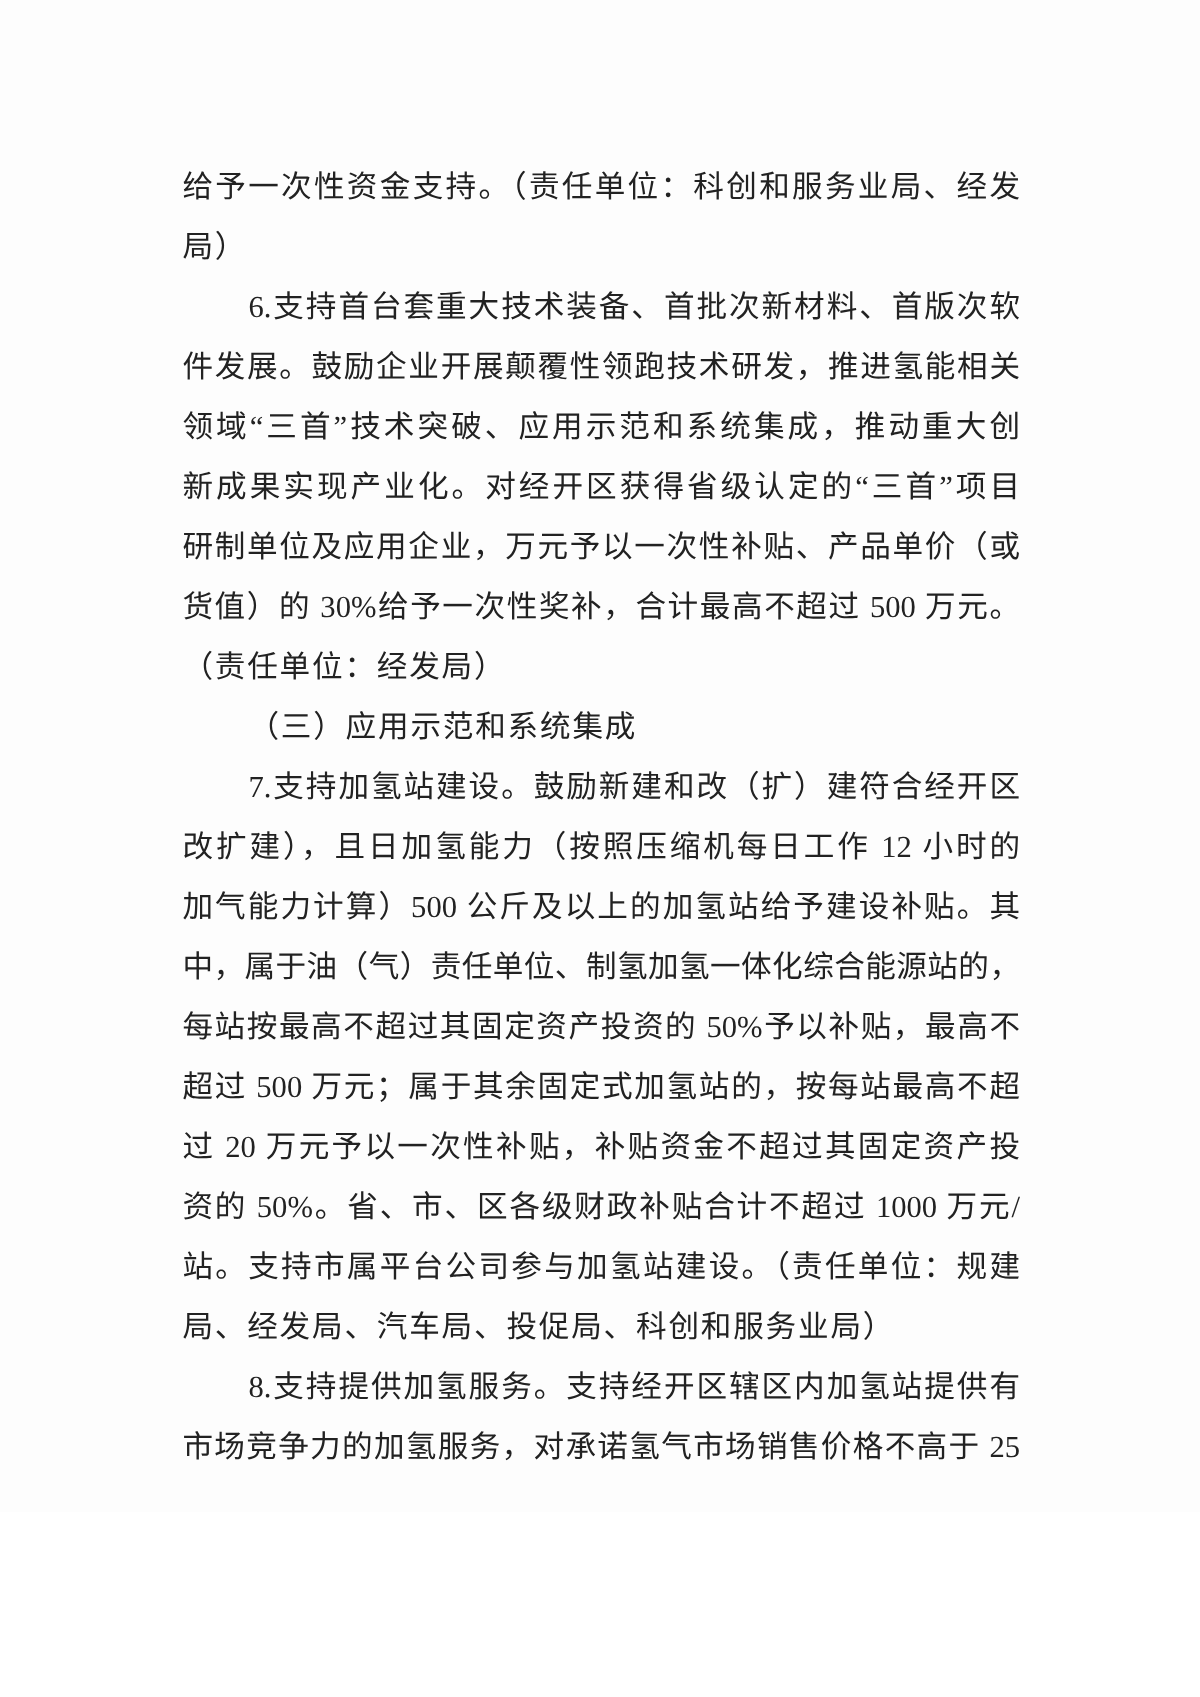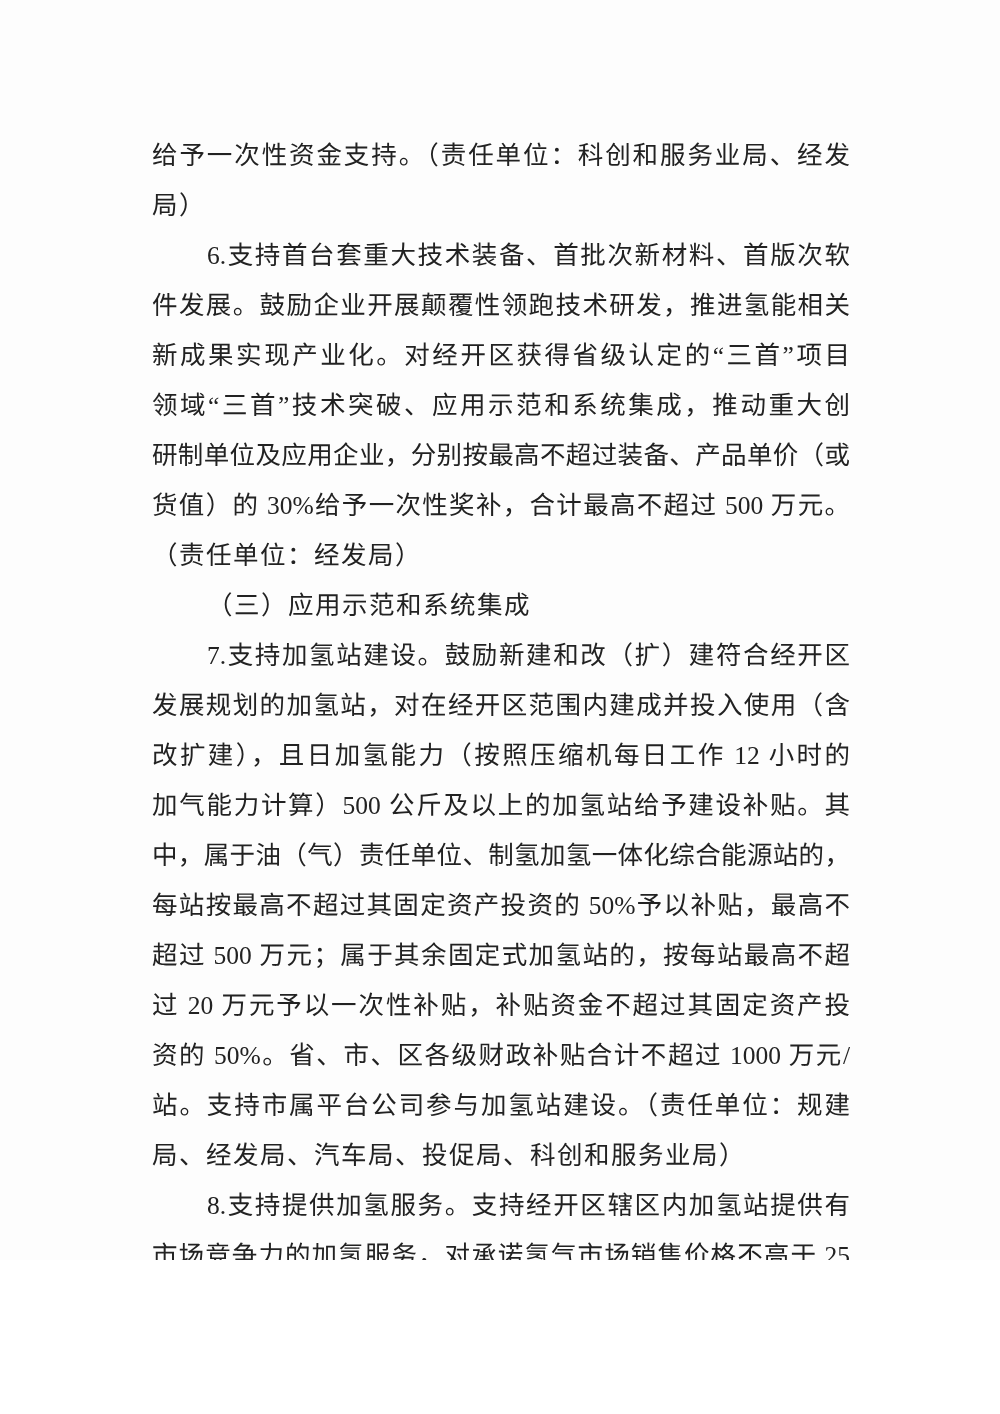--- a/index.html
+++ b/index.html
@@ -47,28 +47,27 @@
 </style>
 </head>
 <body>
 
 <div class="page" style="background: rgb(253, 253, 253); color: rgb(34, 34, 34);">
   <div class="text-block" id="text-block">
       <div class="line fill">给予一次性资金支持。（责任单位：科创和服务业局、经发</div>
       <div class="line">局）</div>
       <div class="line fill indent">6.支持首台套重大技术装备、首批次新材料、首版次软</div>
       <div class="line fill">件发展。鼓励企业开展颠覆性领跑技术研发，推进氢能相关</div>
+      <div class="line fill">领域“三首”技术突破、应用示范和系统集成，推动重大创</div>
       <div class="line fill">新成果实现产业化。对经开区获得省级认定的“三首”项目</div>
-      <div class="line fill">领域“三首”技术突破、应用示范和系统集成，推动重大创</div>
-      <div class="line fill">研制单位及应用企业，分别按最高不超过装备、产品单价（或</div>
+      <div class="line fill">研制单位及应用企业，万元予以一次性补贴、产品单价（或</div>
       <div class="line fill">货值）的 30%给予一次性奖补，合计最高不超过 500 万元。</div>
       <div class="line">（责任单位：经发局）</div>
       <div class="line indent">（三）应用示范和系统集成</div>
       <div class="line fill indent">7.支持加氢站建设。鼓励新建和改（扩）建符合经开区</div>
-      <div class="line fill">发展规划的加氢站，对在经开区范围内建成并投入使用（含</div>
       <div class="line fill">改扩建），且日加氢能力（按照压缩机每日工作 12 小时的</div>
       <div class="line fill">加气能力计算）500 公斤及以上的加氢站给予建设补贴。其</div>
       <div class="line fill">中，属于油（气）责任单位、制氢加氢一体化综合能源站的，</div>
       <div class="line fill">每站按最高不超过其固定资产投资的 50%予以补贴，最高不</div>
       <div class="line fill">超过 500 万元；属于其余固定式加氢站的，按每站最高不超</div>
       <div class="line fill">过 20 万元予以一次性补贴，补贴资金不超过其固定资产投</div>
       <div class="line fill">资的 50%。省、市、区各级财政补贴合计不超过 1000 万元/</div>
       <div class="line fill">站。支持市属平台公司参与加氢站建设。（责任单位：规建</div>
       <div class="line">局、经发局、汽车局、投促局、科创和服务业局）</div>
       <div class="line fill indent">8.支持提供加氢服务。支持经开区辖区内加氢站提供有</div>

